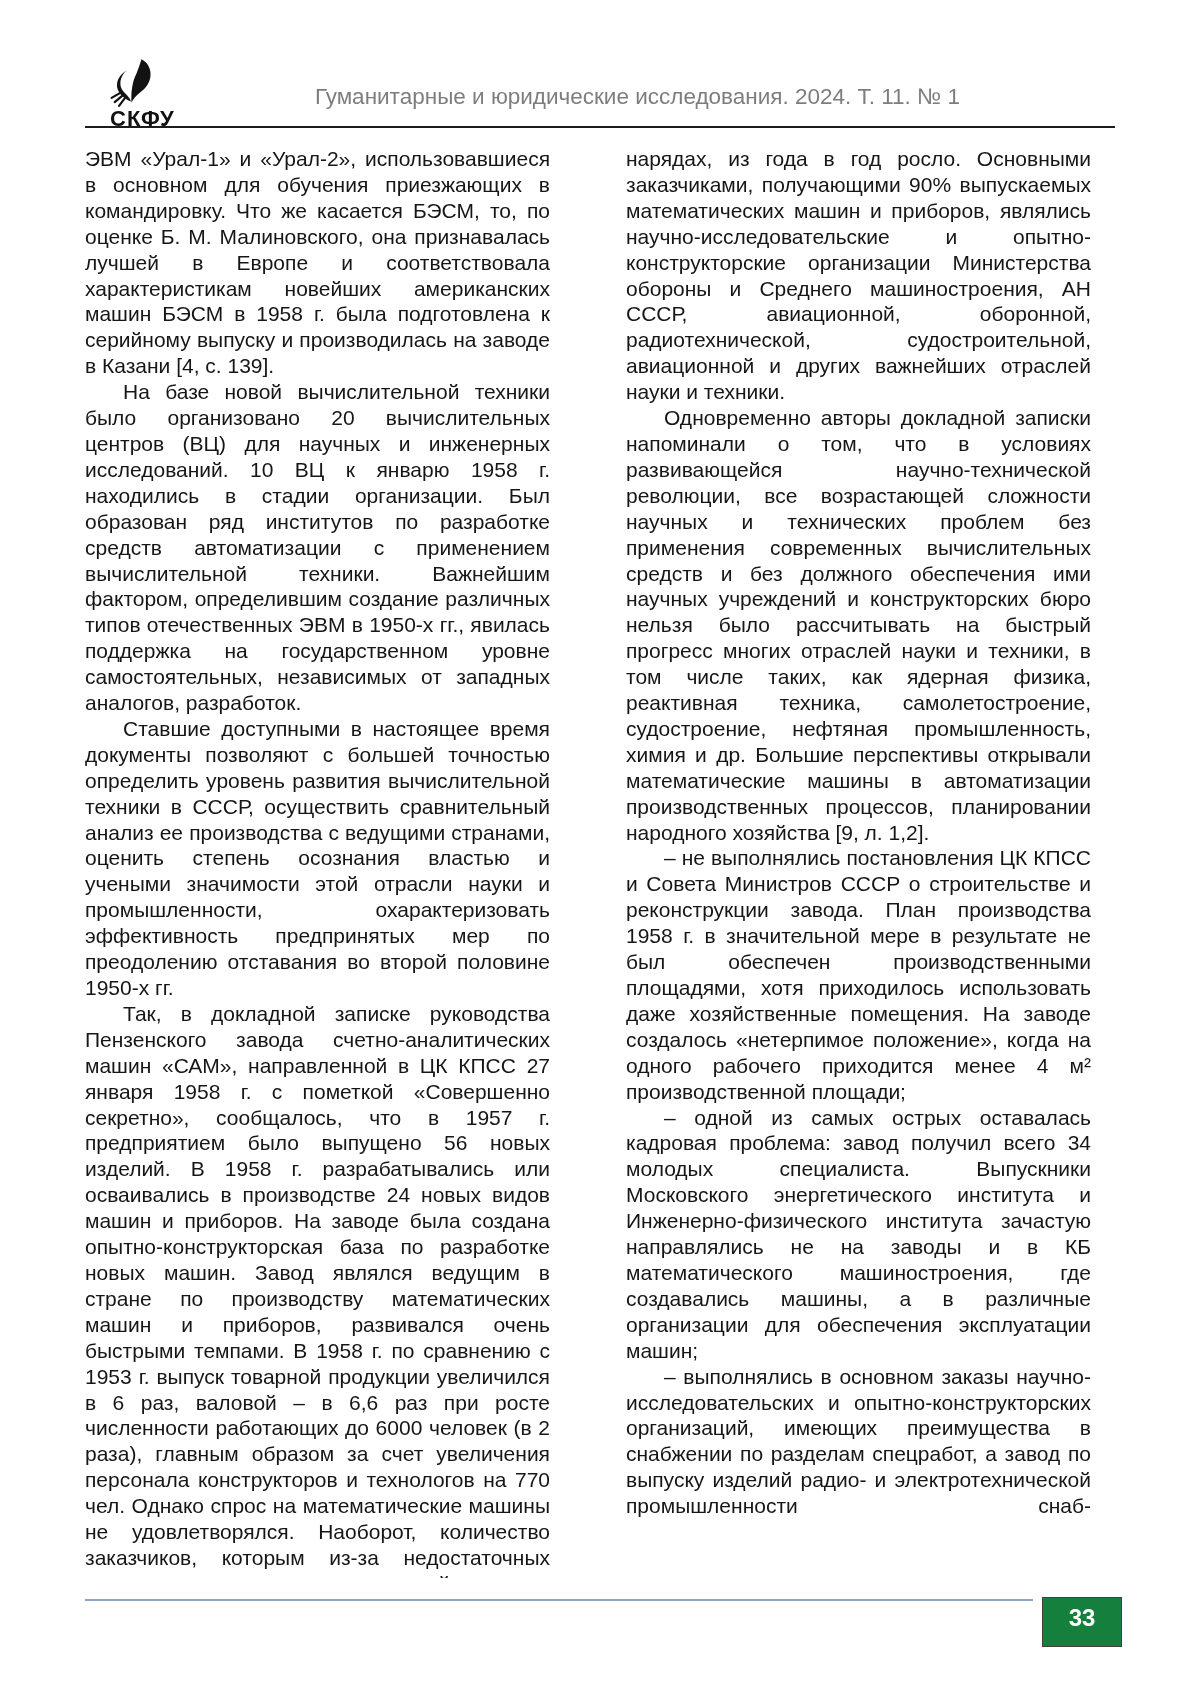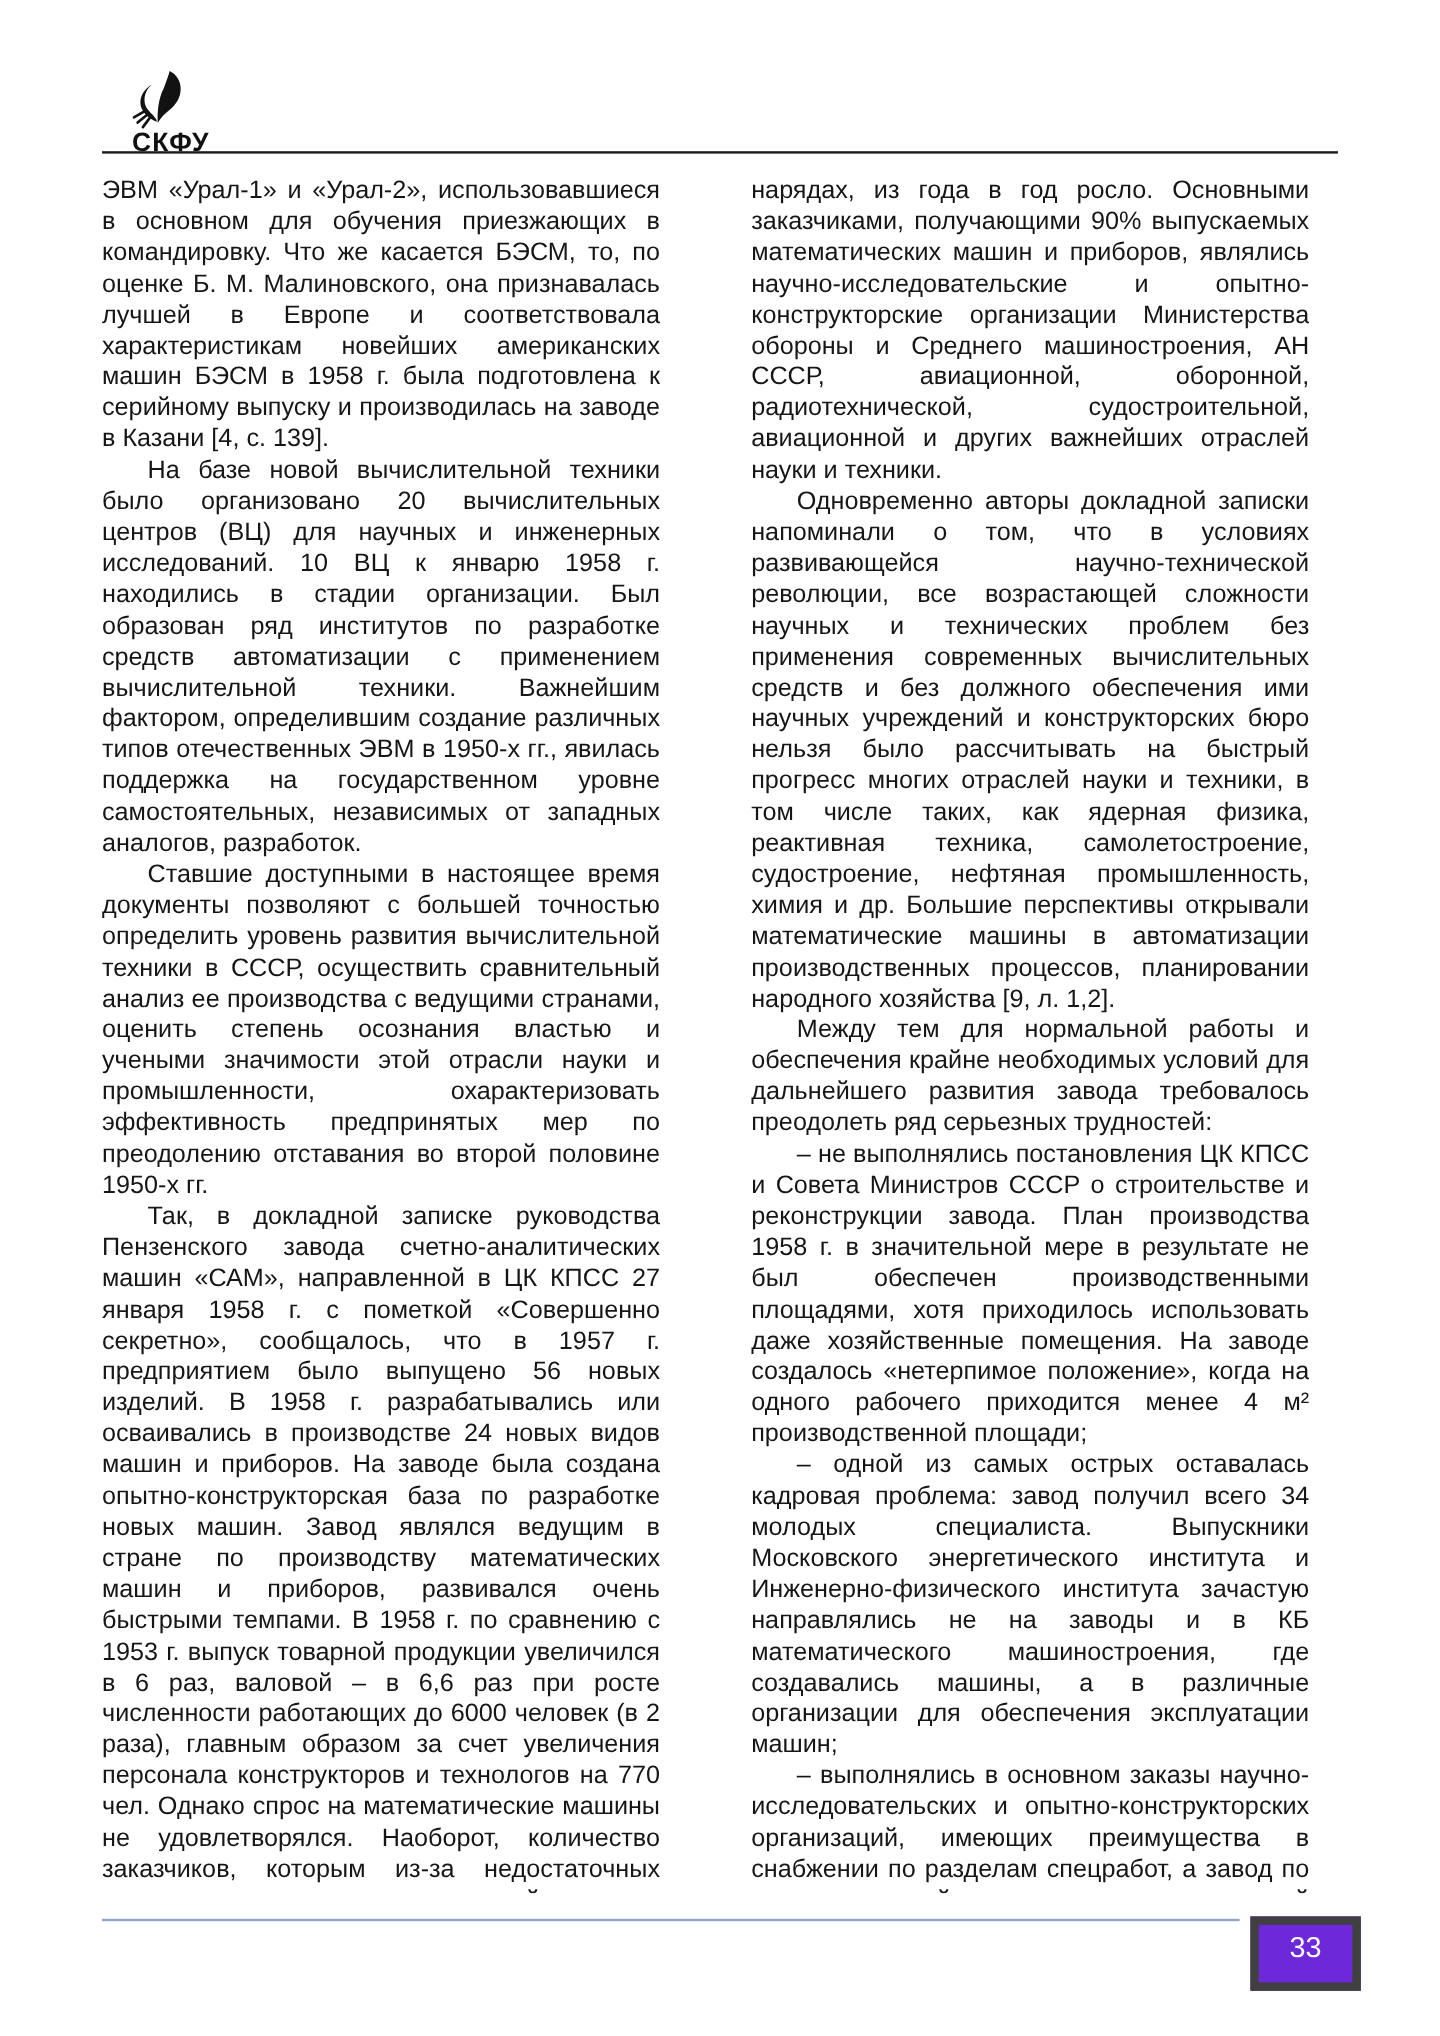--- a/index.html
+++ b/index.html
@@ -45,56 +45,56 @@
   }
   .col p.indent { text-indent:38px; }
   .col p.cont { text-align-last:justify; }
   
   .footer-rule {
     position:absolute; top:1599px; left:85px; width:948px;
     border-top:2px solid #8fa3c6; height:0;
   }
   .page-number-box {
     position:absolute; left:1042px; top:1597px; width:78px; height:48px;
-    background:#6d28d9;
-    border:7px solid #404040;
+    background:#15803d;
+    border:1px solid #404040;
     color:#ffffff;
-    font-size:24px; font-weight:normal;
+    font-size:24px; font-weight:bold;
     text-align:center; line-height:40px;
   }
 </style>
 </head>
 <body>
 
 <div class="page">
 
   <div class="logo">
     <span>
       <svg viewBox="0 0 100 90" aria-hidden="true">
         <path d="M62,2 C80,11 82,36 65,51 C57,58 50,63 46,72 C45,56 47,38 54,25 C57,17 60,9 62,2 Z" fill="#121212"></path>
         <path d="M38,20 C27,29 25,45 33,54 C38,60 44,64 45,70 C35,66 26,59 23,48 C21,36 28,26 38,20 Z" fill="#121212"></path>
         <path d="M28,56 L14,64 M31,61 L19,71 M35,65 L26,77" stroke="#121212" stroke-width="3.5" fill="none" stroke-linecap="round"></path>
       </svg>
     </span>
     <div class="logo-text">СКФУ</div>
   </div>
 
+  <div class="header-title">Гуманитарные и юридические исследования. 2024. Т. 11. № 1</div>
   <div class="header-rule"></div>
 
   <div class="columns">
     <div class="col">
       <p>ЭВМ «Урал-1» и «Урал-2», использовавшиеся в основном для обучения приезжающих в командировку. Что же касается БЭСМ, то, по оценке Б. М. Малиновского, она признавалась лучшей в Европе и соответствовала характеристикам новейших американских машин БЭСМ в 1958 г. была подготовлена к серийному выпуску и производилась на заводе в Казани [4, с. 139].</p>
       <p class="indent">На базе новой вычислительной техники было организовано 20 вычислительных центров (ВЦ) для научных и инженерных исследований. 10 ВЦ к январю 1958 г. находились в стадии организации. Был образован ряд институтов по разработке средств автоматизации с применением вычислительной техники. Важнейшим фактором, определившим создание различных типов отечественных ЭВМ в 1950-х гг., явилась поддержка на государственном уровне самостоятельных, независимых от западных аналогов, разработок.</p>
       <p class="indent">Ставшие доступными в настоящее время документы позволяют с большей точностью определить уровень развития вычислительной техники в СССР, осуществить сравнительный анализ ее производства с ведущими странами, оценить степень осознания властью и учеными значимости этой отрасли науки и промышленности, охарактеризовать эффективность предпринятых мер по преодолению отставания во второй половине 1950-х гг.</p>
       <p class="indent cont">Так, в докладной записке руководства Пензенского завода счетно-аналитических машин «САМ», направленной в ЦК КПСС 27 января 1958 г. с пометкой «Совершенно секретно», сообщалось, что в 1957 г. предприятием было выпущено 56 новых изделий. В 1958 г. разрабатывались или осваивались в производстве 24 новых видов машин и приборов. На заводе была создана опытно-конструкторская база по разработке новых машин. Завод являлся ведущим в стране по производству математических машин и приборов, развивался очень быстрыми темпами. В 1958 г. по сравнению с 1953 г. выпуск товарной продукции увеличился в 6 раз, валовой – в 6,6 раз при росте численности работающих до 6000 человек (в 2 раза), главным образом за счет увеличения персонала конструкторов и технологов на 770 чел. Однако спрос на математические машины не удовлетворялся. Наоборот, количество заказчиков, которым из-за недостаточных производственных возможностей завод отказывал в</p>
     </div>
     <div class="col">
       <p>нарядах, из года в год росло. Основными заказчиками, получающими 90% выпускаемых математических машин и приборов, являлись научно-исследовательские и опытно-конструкторские организации Министерства обороны и Среднего машиностроения, АН СССР, авиационной, оборонной, радиотехнической, судостроительной, авиационной и других важнейших отраслей науки и техники.</p>
       <p class="indent">Одновременно авторы докладной записки напоминали о том, что в условиях развивающейся научно-технической революции, все возрастающей сложности научных и технических проблем без применения современных вычислительных средств и без должного обеспечения ими научных учреждений и конструкторских бюро нельзя было рассчитывать на быстрый прогресс многих отраслей науки и техники, в том числе таких, как ядерная физика, реактивная техника, самолетостроение, судостроение, нефтяная промышленность, химия и др. Большие перспективы открывали математические машины в автоматизации производственных процессов, планировании народного хозяйства [9, л. 1,2].</p>
-      <p class="indent">Между тем для нормальной работы и обеспечения крайне необходимых условий для дальнейшего развития завода требовалось преодолеть ряд серьезных трудностей:</p>
       <p class="indent">–  не выполнялись постановления ЦК КПСС и Совета Министров СССР о строительстве и реконструкции завода. План производства 1958 г. в значительной мере в результате не был обеспечен производственными площадями, хотя приходилось использовать даже хозяйственные помещения. На заводе создалось «нетерпимое положение», когда на одного рабочего приходится менее 4 м² производственной площади;</p>
       <p class="indent">–  одной из самых острых оставалась кадровая проблема: завод получил всего 34 молодых специалиста. Выпускники Московского энергетического института и Инженерно-физического института зачастую направлялись не на заводы и в КБ математического машиностроения, где создавались машины, а в различные организации для обеспечения эксплуатации машин;</p>
       <p class="indent cont">–  выполнялись в основном заказы научно-исследовательских и опытно-конструкторских организаций, имеющих преимущества в снабжении по разделам спецработ, а завод по выпуску изделий радио- и электротехнической промышленности снаб-</p>
     </div>
   </div>
 
   <div class="footer-rule"></div>
   <div class="page-number-box">
     <span>33</span>
   </div>

